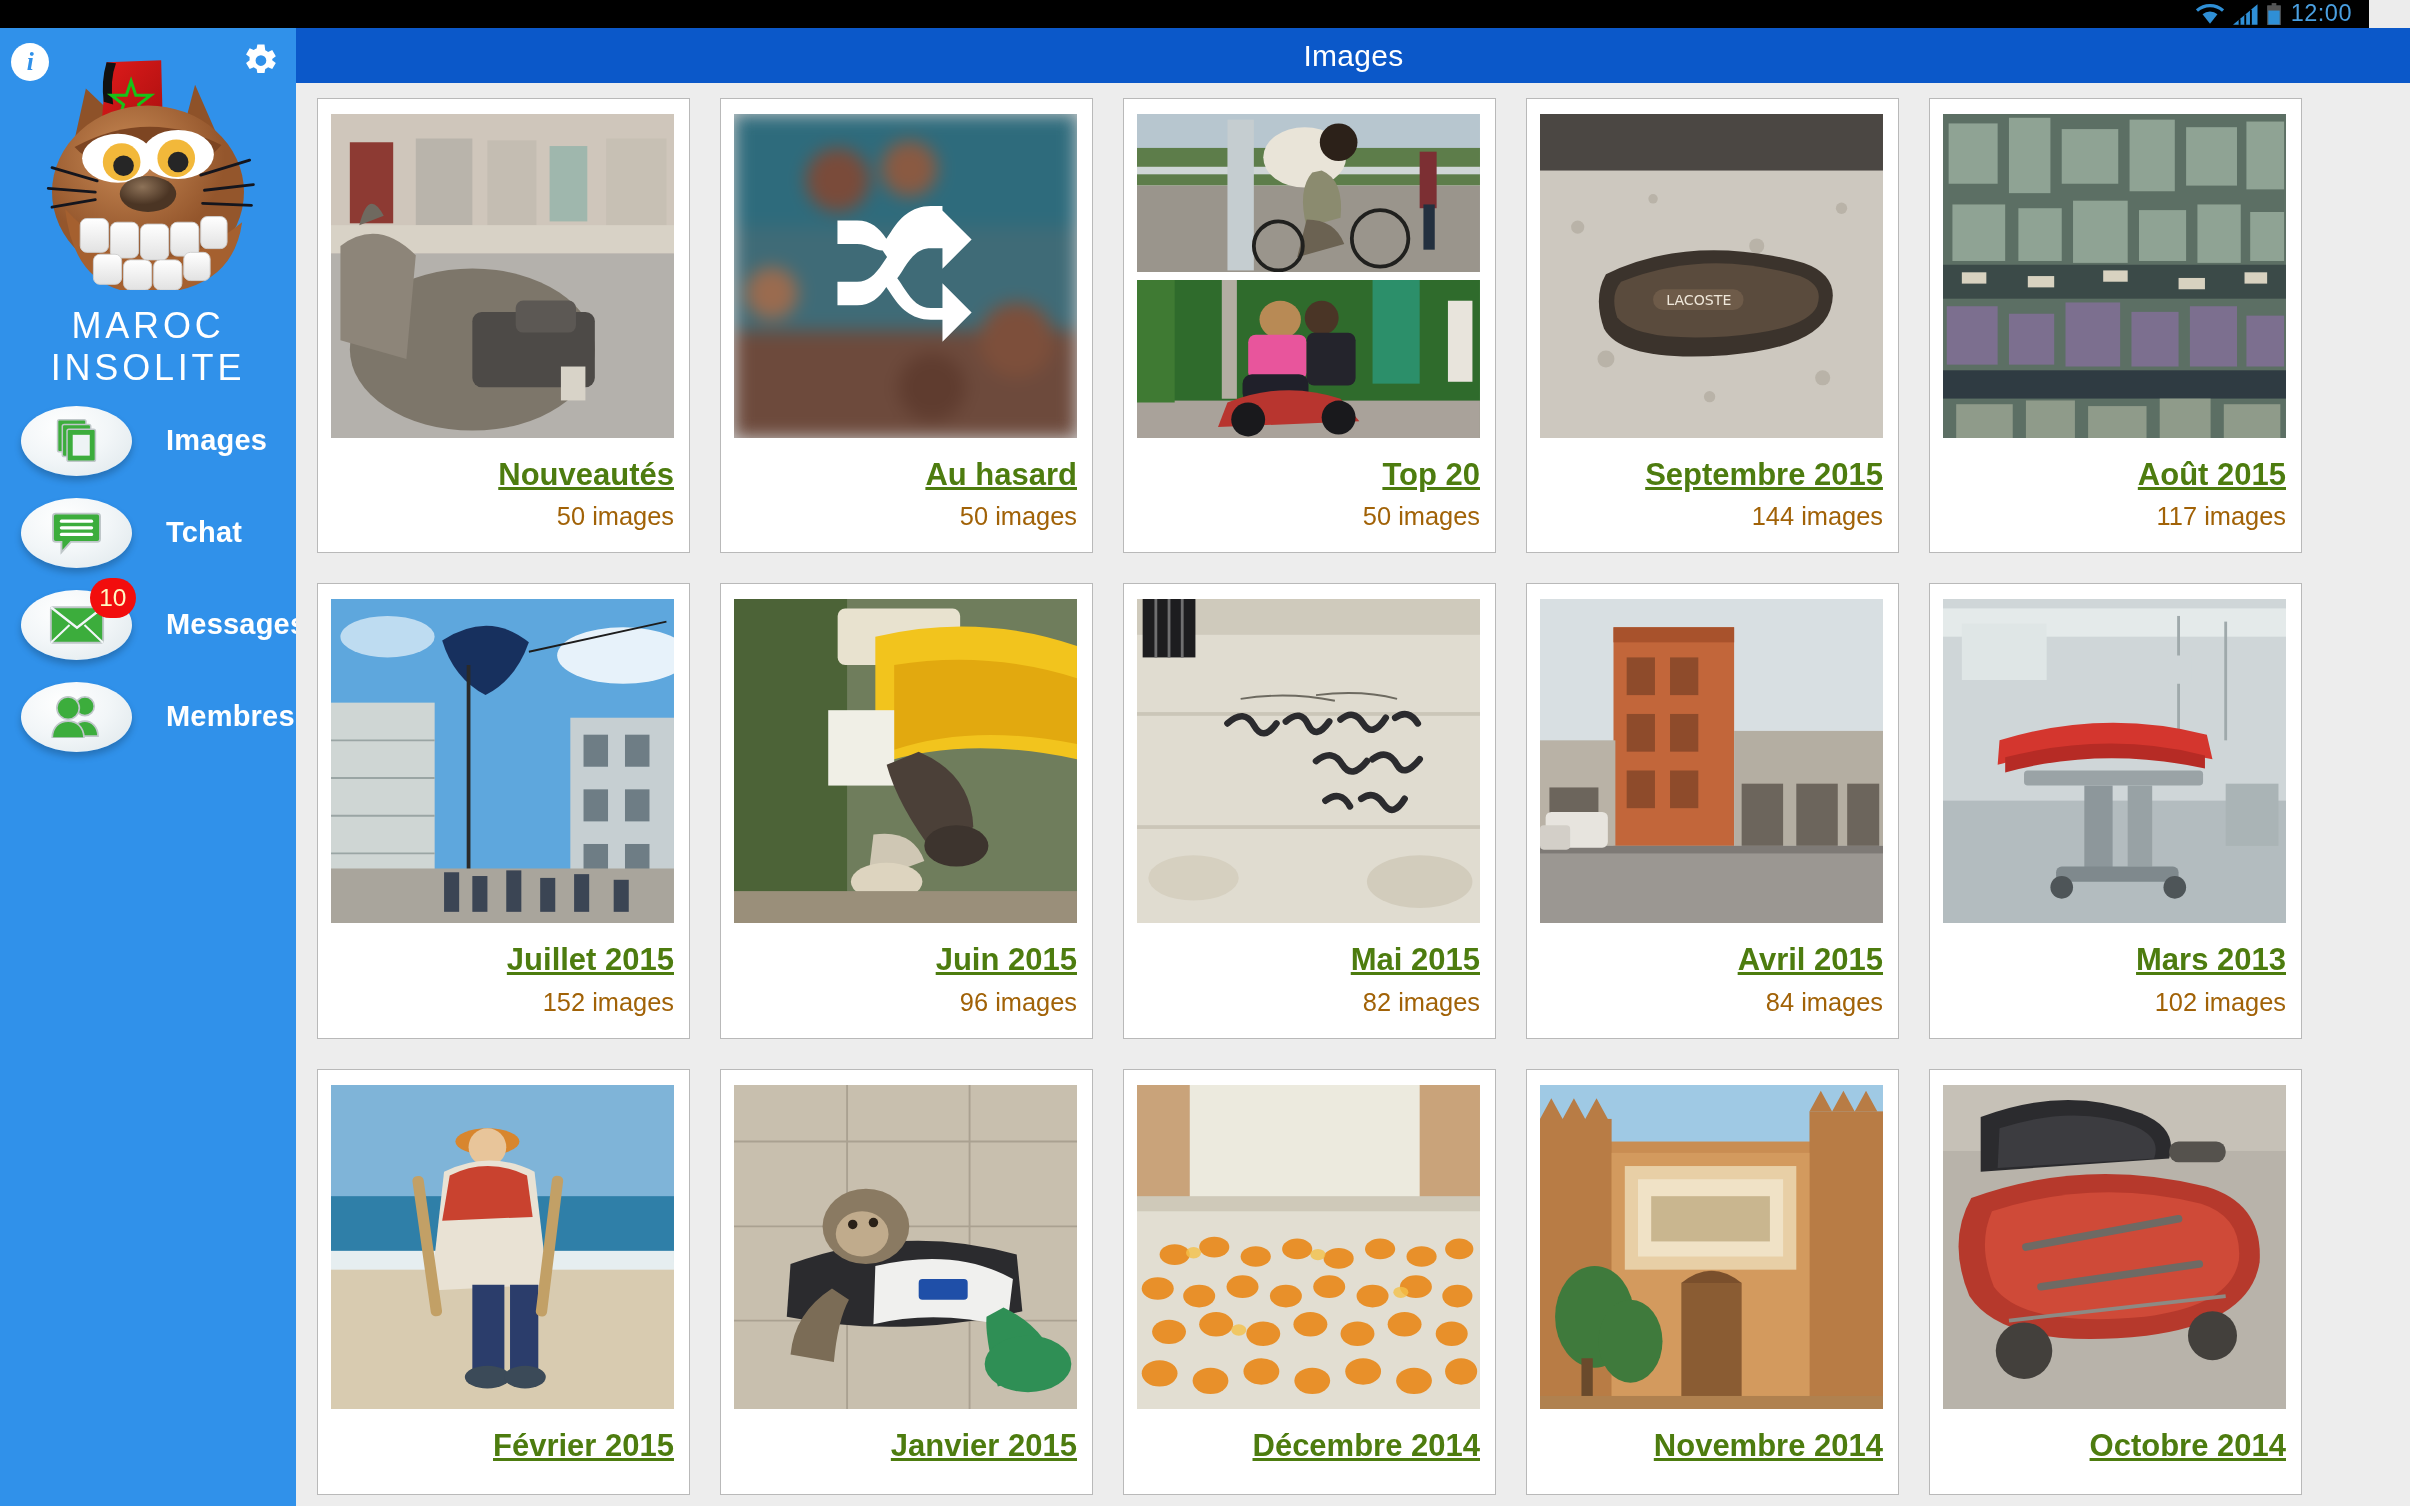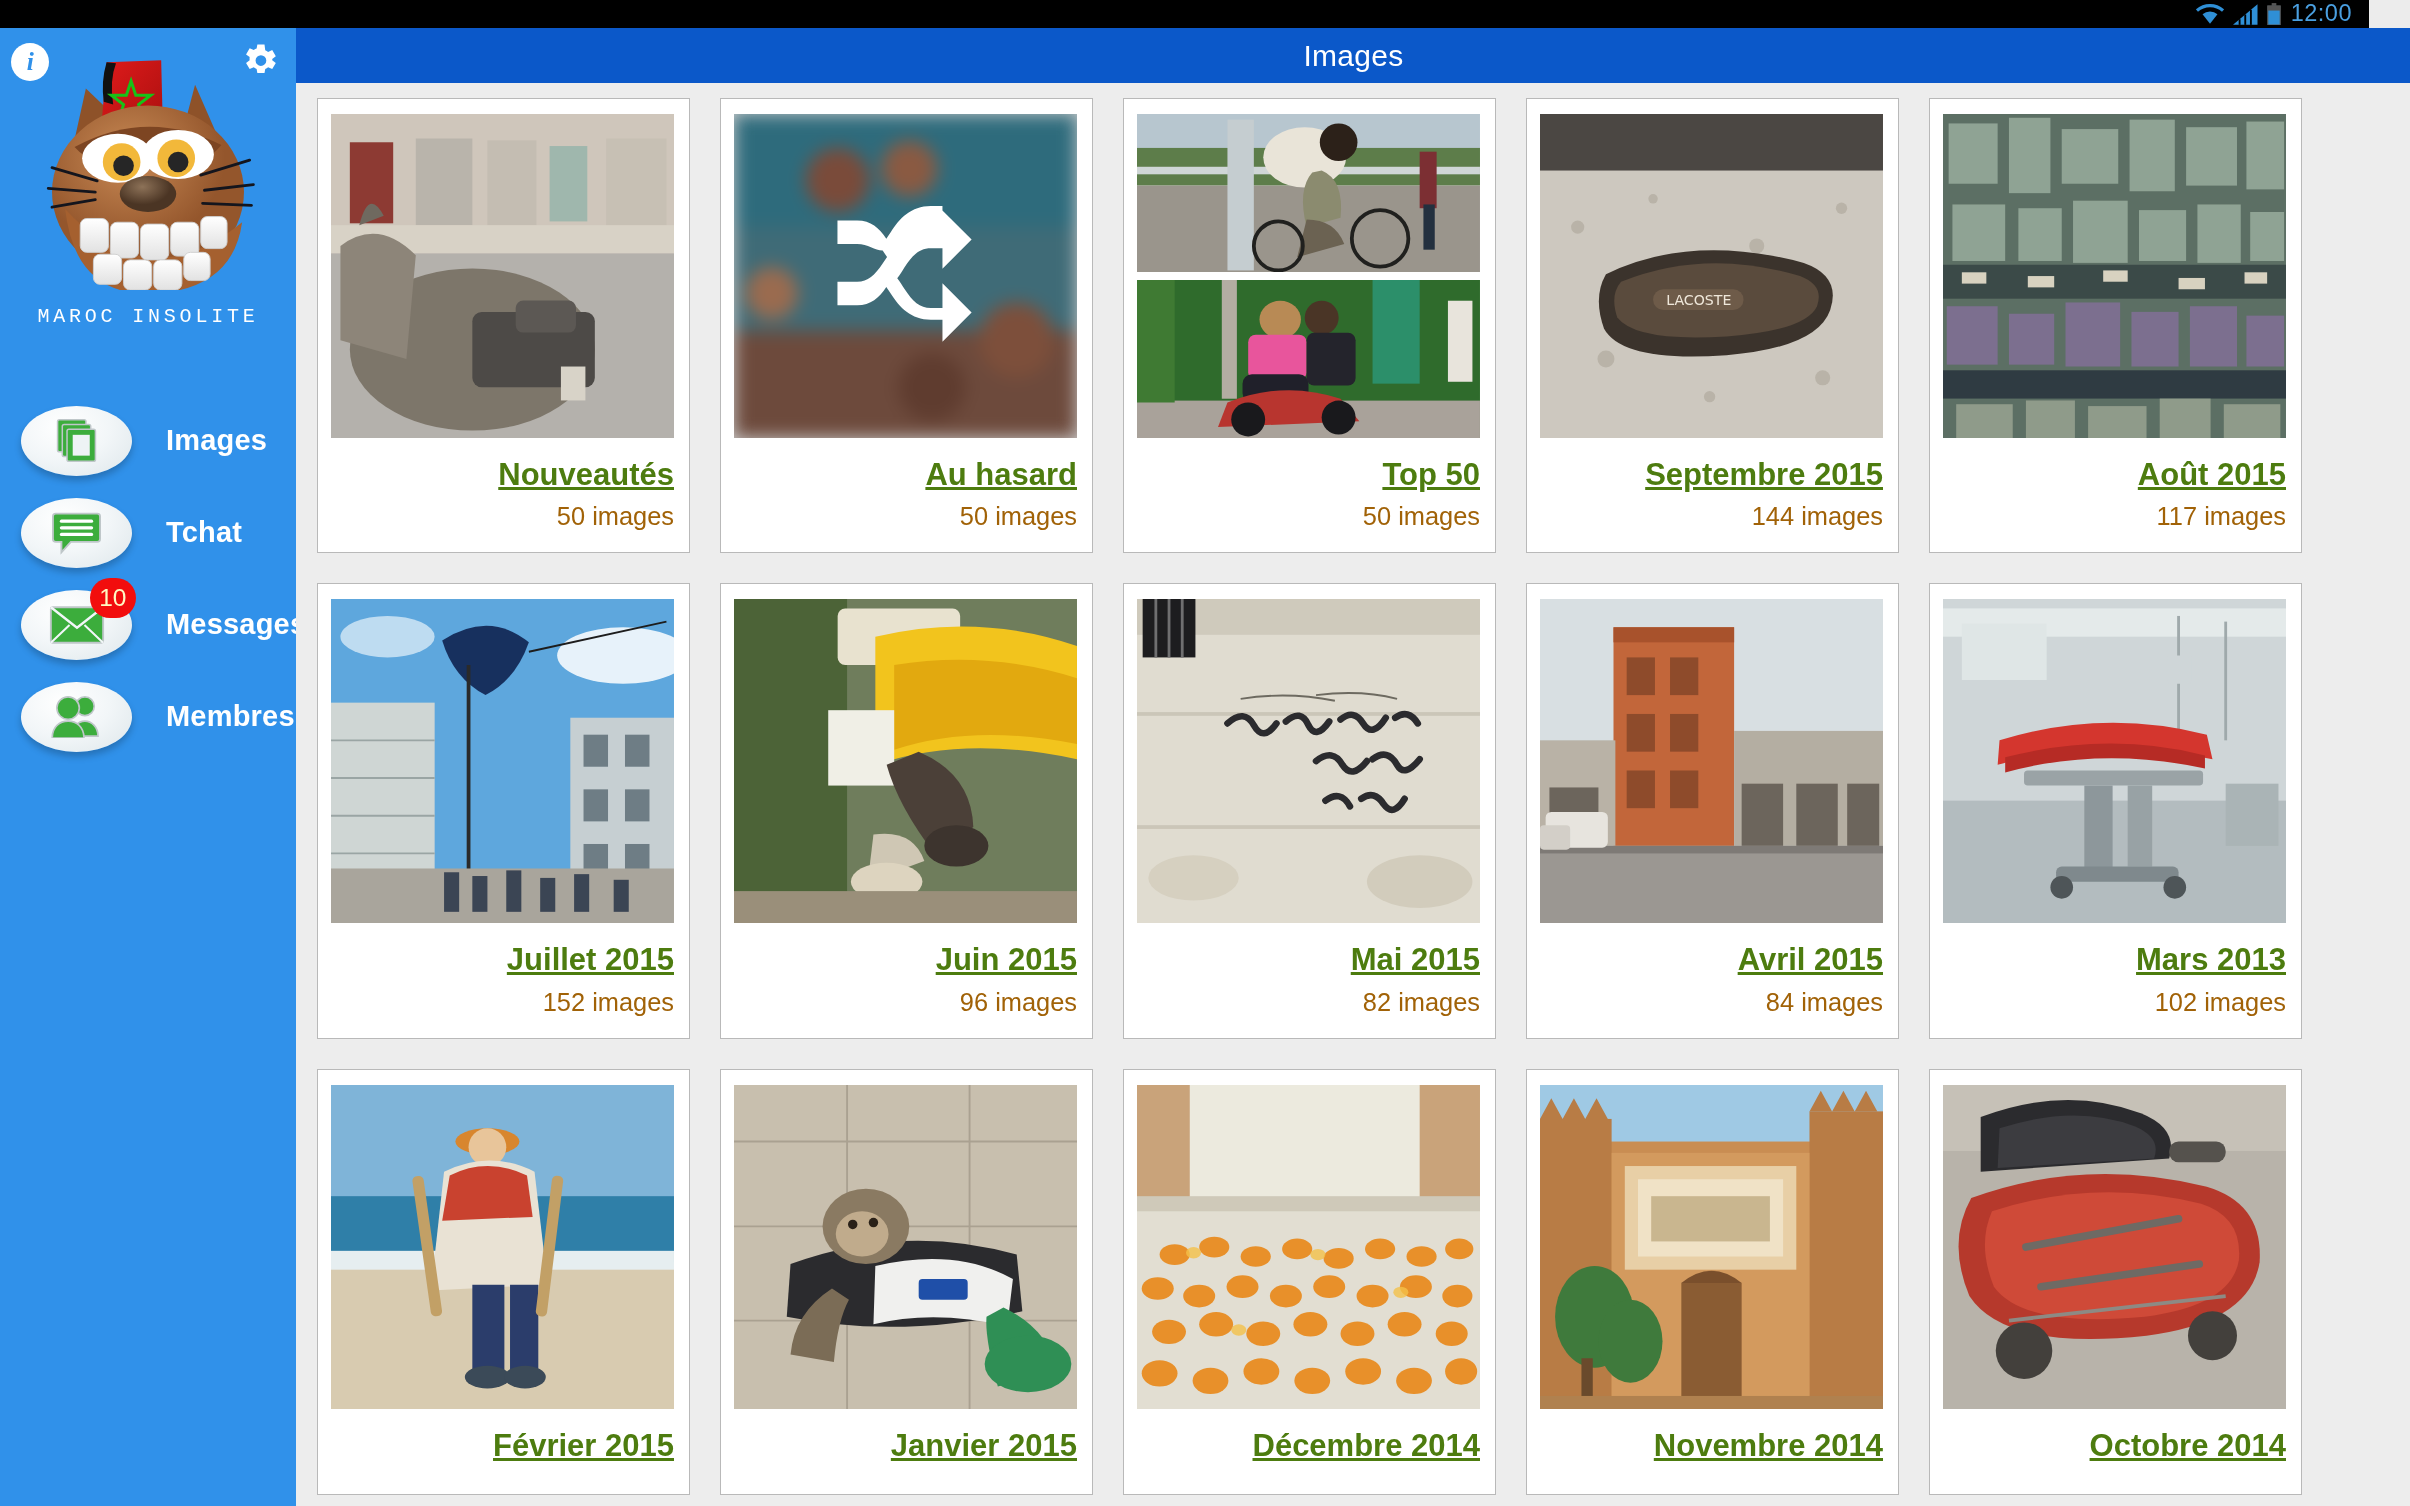--- a/index.html
+++ b/index.html
@@ -35,22 +35,22 @@
     font-size:25.4px; display:flex; align-items:center; justify-content:center;
     line-height:1; cursor:pointer;
   }
   #gear-btn{
     position:absolute; right:15px; top:11.3px; width:43px; height:43px; cursor:pointer;
   }
   
   #mascot{ position:absolute; left:50%; top:5.6px; transform:translateX(-50%); }
   #brand{
     position:absolute; left:0; right:0; top:277px; text-align:center;
-    color:#ffffff; font-size:20px; letter-spacing:3.8px;
-    font-family:Liberation Mono, monospace; font-weight:400;
+    color:#ffffff; font-size:36px; letter-spacing:3.8px;
+    font-family:Liberation Sans, sans-serif; font-weight:400;
   }
 
   .side-menu{ margin-top:22.6px; }
   .side-item{
     display:flex; align-items:center; height:92px; padding-left:21px;
     cursor:pointer; position:relative;
   }
   .pill{
     position:relative; width:111px; height:70px; border-radius:50%;
     background:radial-gradient(ellipse at 38% 30%, #ffffff 0%, #f2f6f8 48%, #dde6ea 100%);
@@ -338,21 +338,21 @@
             <rect x="112" y="100" width="70" height="30" rx="10" fill="#20202a"></rect>
             <ellipse cx="196" cy="40" rx="18" ry="18" fill="#4a3526"></ellipse>
             <rect x="180" y="56" width="52" height="56" rx="8" fill="#24242c"></rect>
             <path d="M96 130 q60 -24 120 -4 l20 24 -150 6z" fill="#b8352f"></path>
             <circle cx="118" cy="148" r="18" fill="#19191c"></circle>
             <circle cx="214" cy="146" r="18" fill="#19191c"></circle>
             <rect x="330" y="22" width="26" height="86" fill="#e8e4dc"></rect>
           </svg>
         </div>
       </div>
-      <div class="card-title">Top 50</div>
+      <div class="card-title">Top 20</div>
       <div class="card-sub">50 images</div>
     </div>
 
     <div class="card">
       <div class="thumb">
         <svg class="sc" viewBox="0 0 364 344" preserveAspectRatio="none">
           <rect width="364" height="344" fill="#cdc8bf"></rect>
           <rect width="364" height="60" fill="#4b4743"></rect>
           <g fill="#b9b3a8">
             <circle cx="40" cy="120" r="7"></circle>

